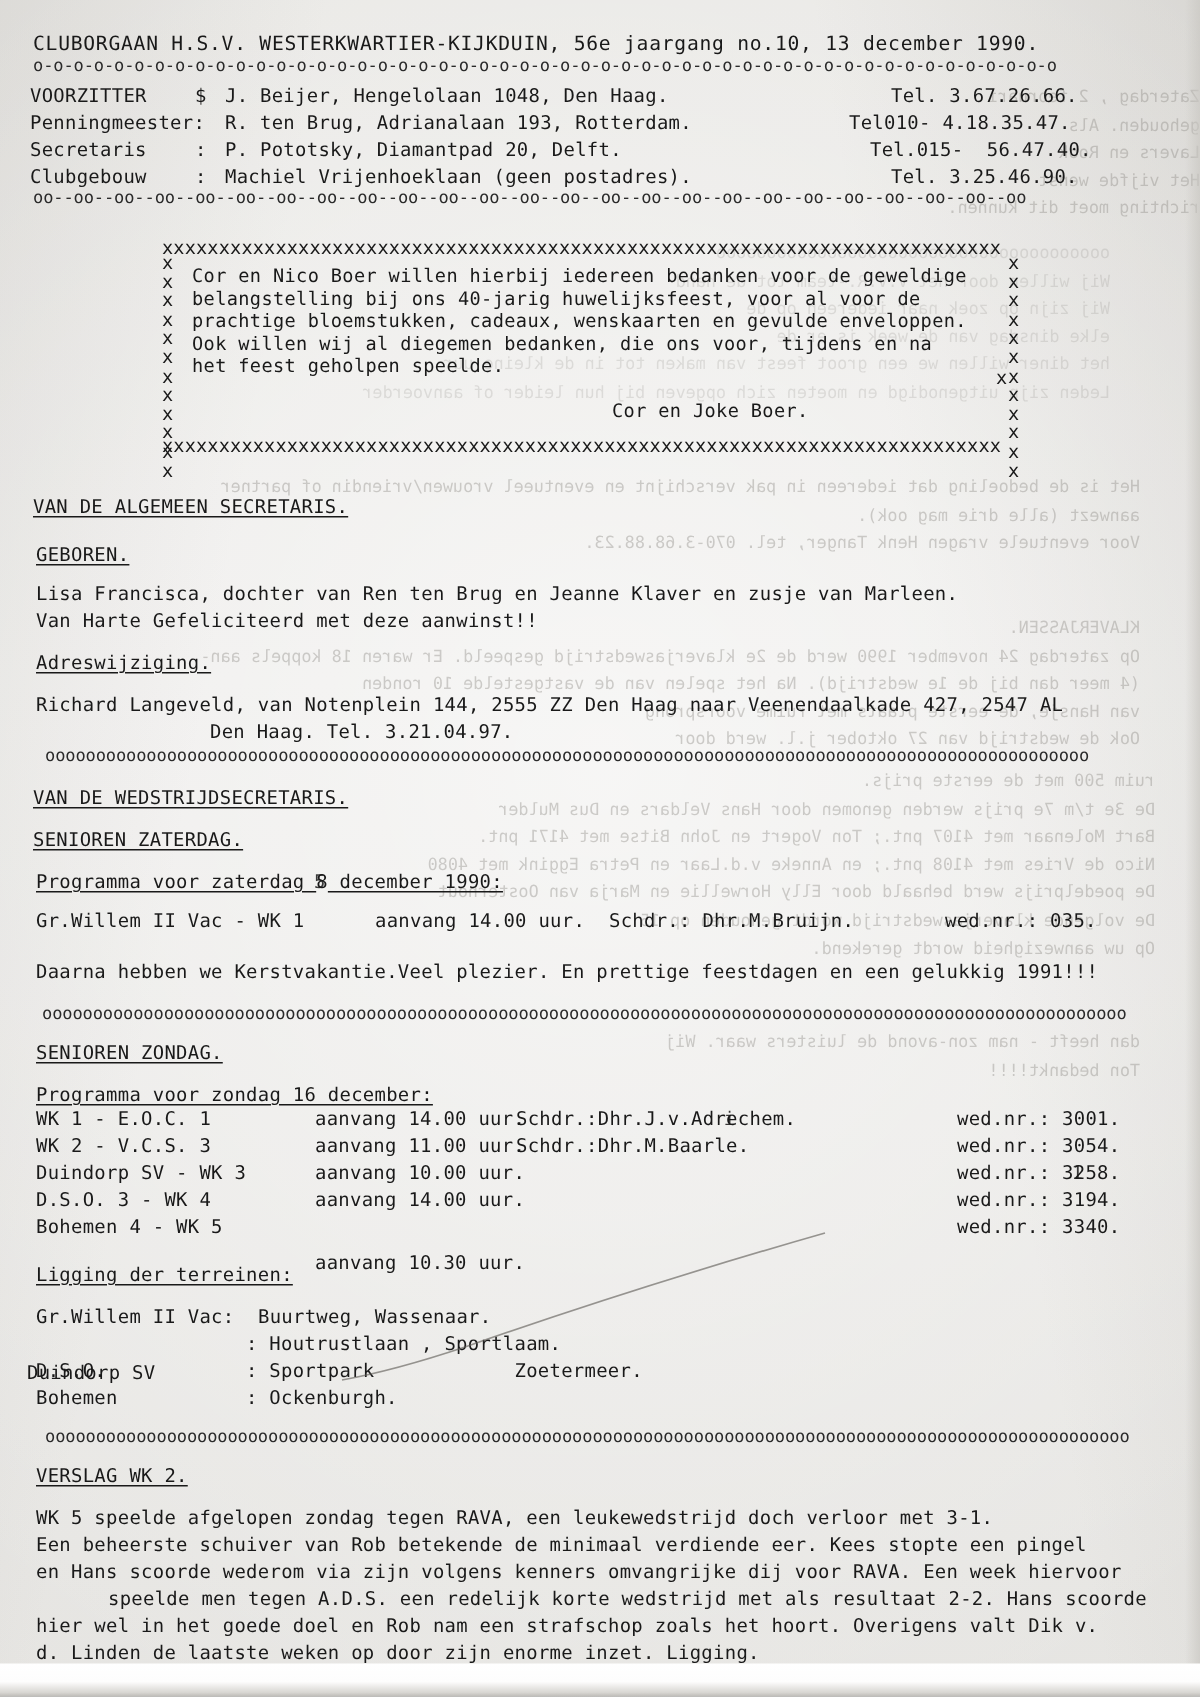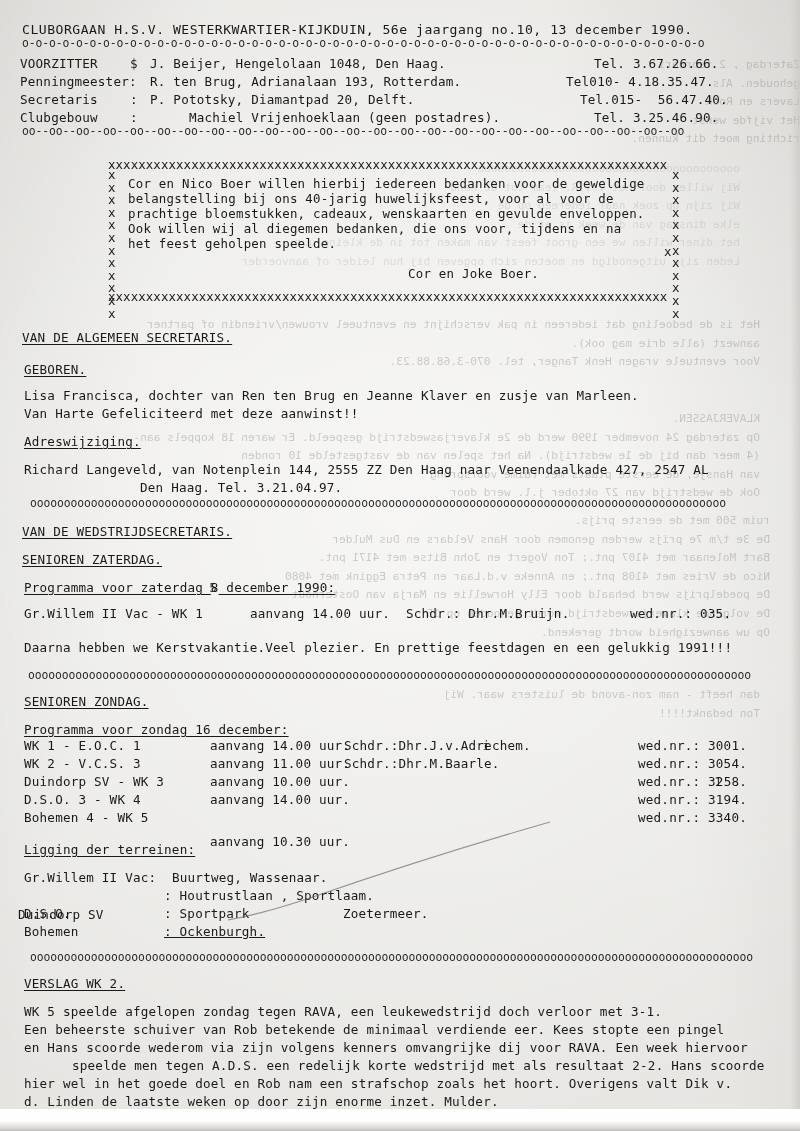--- a/index.html
+++ b/index.html
@@ -166,21 +166,21 @@
     <div class="line" style="left:150px; top:74px;">R. ten Brug, Adrianalaan 193, Rotterdam.</div>
     <div class="line" style="left:566px; top:74px;">Tel010- 4.18.35.47.</div>
 
     <div class="line" style="left:20px; top:92px;">Secretaris</div>
     <div class="line" style="left:130px; top:92px;">:</div>
     <div class="line" style="left:150px; top:92px;">P. Pototsky, Diamantpad 20, Delft.</div>
     <div class="line" style="left:580px; top:92px;">Tel.015-  56.47.40.</div>
 
     <div class="line" style="left:20px; top:110px;">Clubgebouw</div>
     <div class="line" style="left:130px; top:110px;">:</div>
-    <div class="line" style="left:150px; top:110px;margin-left:39px;">Machiel Vrijenhoeklaan (geen postadres).</div>
+    <div class="line" style="left:150px; top:110px;">Machiel Vrijenhoeklaan (geen postadres).</div>
     <div class="line" style="left:594px; top:110px;">Tel. 3.25.46.90.</div>
 
     <div class="sep" style="left:22px; top:124px;">oo--oo--oo--oo--oo--oo--oo--oo--oo--oo--oo--oo--oo--oo--oo--oo--oo--oo--oo--oo--oo--oo--oo--oo--oo</div>
 
     <div class="xbox xborder" style="left:108px; top:157px;">xxxxxxxxxxxxxxxxxxxxxxxxxxxxxxxxxxxxxxxxxxxxxxxxxxxxxxxxxxxxxxxxxxxxxxxxxx</div>
 
     <div class="xbox xborder" style="left:108px; top:169px; line-height:12.6px;">x
 x
 x
 x
@@ -279,30 +279,30 @@
     <div class="line" style="left:24px; top:870px;">Gr.Willem II Vac:</div>
     <div class="line" style="left:172px; top:870px;">Buurtweg, Wassenaar.</div>
 
     <div class="line" style="left:18px; top:888px;margin-top:19px;">Duindorp SV</div>
     <div class="line" style="left:164px; top:888px;">: Houtrustlaan , Sportlaam.</div>
 
     <div class="line" style="left:24px; top:906px;">D.S.O.</div>
     <div class="line" style="left:164px; top:906px;">: Sportpark            Zoetermeer.</div>
 
     <div class="line" style="left:24px; top:924px;">Bohemen</div>
-    <div class="line" style="left:164px; top:924px;text-decoration:underline;">: Ockenburgh.</div>
+    <div class="line" style="left:164px; top:924px;">: Ockenburgh.</div>
 
     <div class="sep" style="left:30px; top:950px;">ooooooooooooooooooooooooooooooooooooooooooooooooooooooooooooooooooooooooooooooooooooooooooooooooooooooooooo</div>
 
     <div class="line uline" style="left:24px; top:976px;">VERSLAG WK 2.</div>
 
     <div class="line" style="left:24px; top:1004px;">WK 5 speelde afgelopen zondag tegen RAVA, een leukewedstrijd doch verloor met 3-1.</div>
     <div class="line" style="left:24px; top:1022px;">Een beheerste schuiver van Rob betekende de minimaal verdiende eer. Kees stopte een pingel</div>
     <div class="line" style="left:24px; top:1040px;">en Hans scoorde wederom via zijn volgens kenners omvangrijke dij voor RAVA. Een week hiervoor</div>
     <div class="line" style="left:24px; top:1058px;margin-left:48px;">speelde men tegen A.D.S. een redelijk korte wedstrijd met als resultaat 2-2. Hans scoorde</div>
     <div class="line" style="left:24px; top:1076px;">hier wel in het goede doel en Rob nam een strafschop zoals het hoort. Overigens valt Dik v.</div>
-    <div class="line" style="left:24px; top:1094px;">d. Linden de laatste weken op door zijn enorme inzet. Mulder.</div>
+    <div class="line" style="left:24px; top:1094px;">d. Linden de laatste weken op door zijn enorme inzet. Ligging.</div>
 
   </div>
 
   <div class="paper-edge-right"></div>
   <div class="paper-edge-bottom"></div>
 </div>
 
 </body></html>

